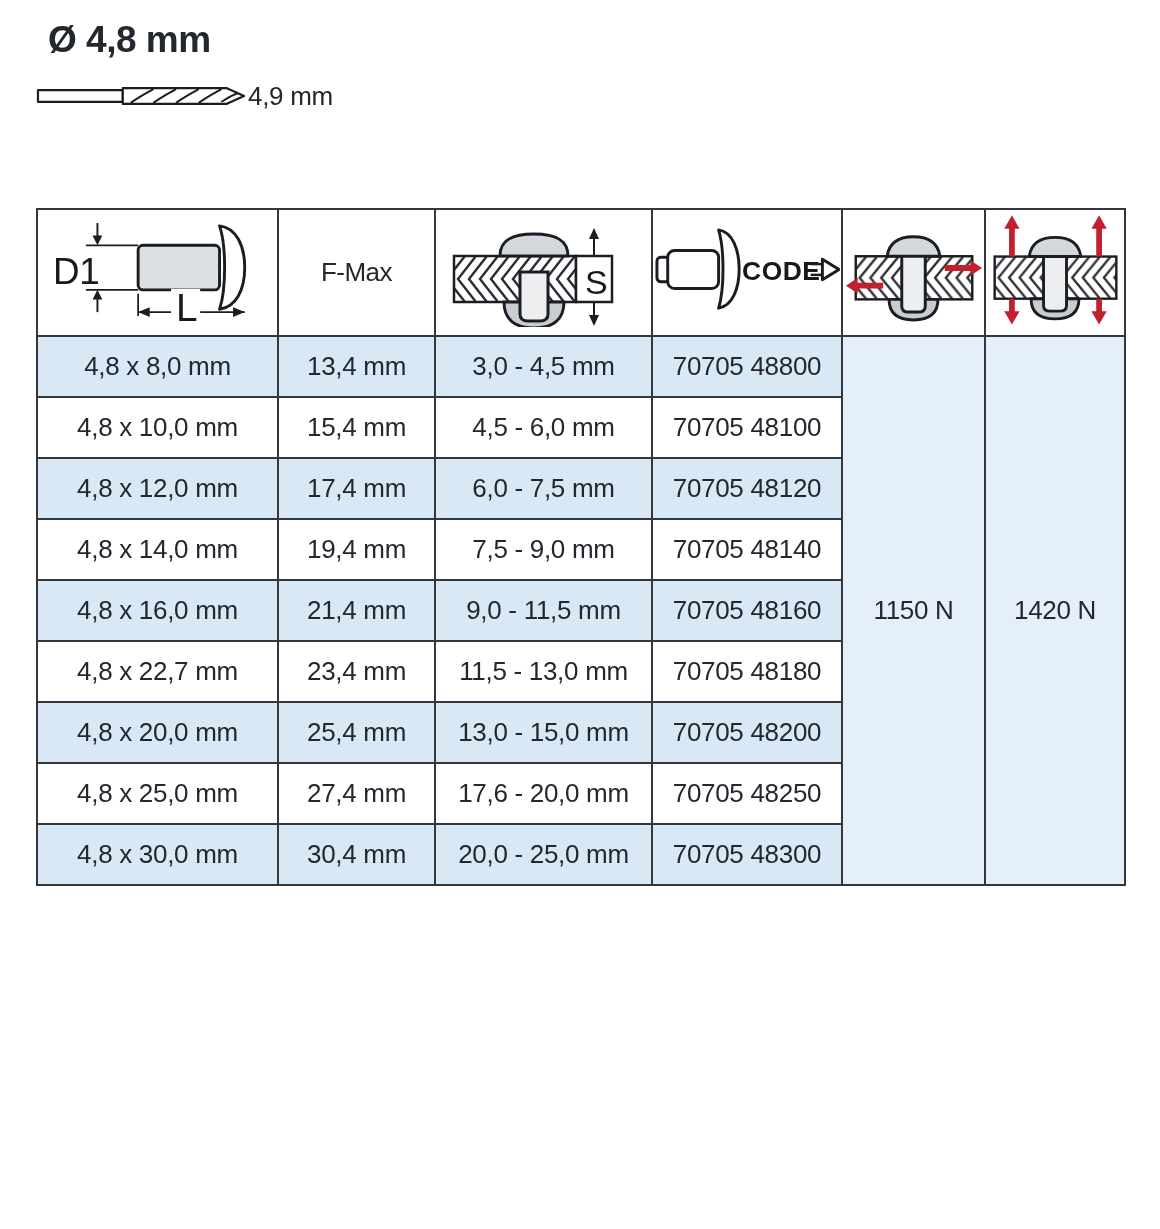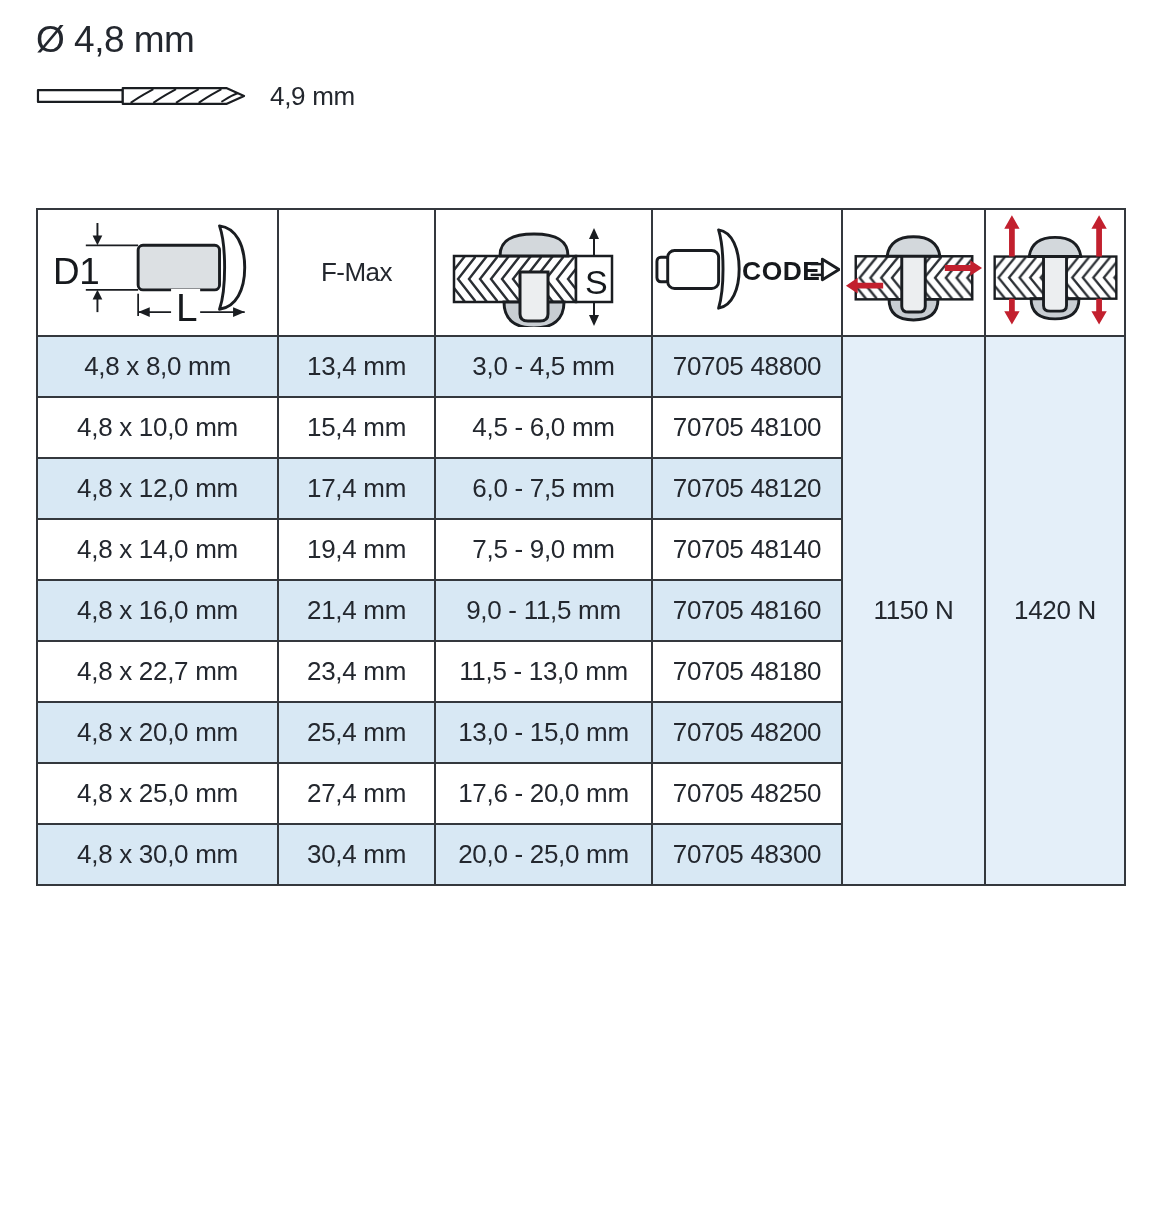--- a/index.html
+++ b/index.html
@@ -14,28 +14,28 @@
   }
   html,body{margin:0;padding:0;background:#ffffff;}
   .page{
     width:1160px;min-height:1229px;box-sizing:border-box;
     padding:18px 34px 30px 36px;
     font-family:"Liberation Sans","DejaVu Sans",sans-serif;
     color:var(--text-dark);
     letter-spacing:-0.3px;
   }
   .page-title{
-    font-size:37px;font-weight:400;letter-spacing:-0.5px;
-    margin:0 0 18px 0;line-height:44px;
+    font-size:37px;font-weight:700;letter-spacing:-0.5px;
+    margin:0 0 18px 12px;line-height:44px;
   }
   .spec-line{
     font-size:25px;line-height:54px;white-space:nowrap;
   }
   .drill-row{
-    display:flex;align-items:center;gap:22px;margin-top:8px;height:32px;
+    display:flex;align-items:center;margin-top:8px;height:32px;
   }
   .drill-row .size{font-size:26px;}
   .spec-table{
     border-collapse:collapse;margin-top:96px;table-layout:fixed;
     width:1088px;
   }
   .spec-table td{
     border:2px solid var(--border-dark);
     text-align:center;vertical-align:middle;
     font-size:26px;padding:0;background:#ffffff;

